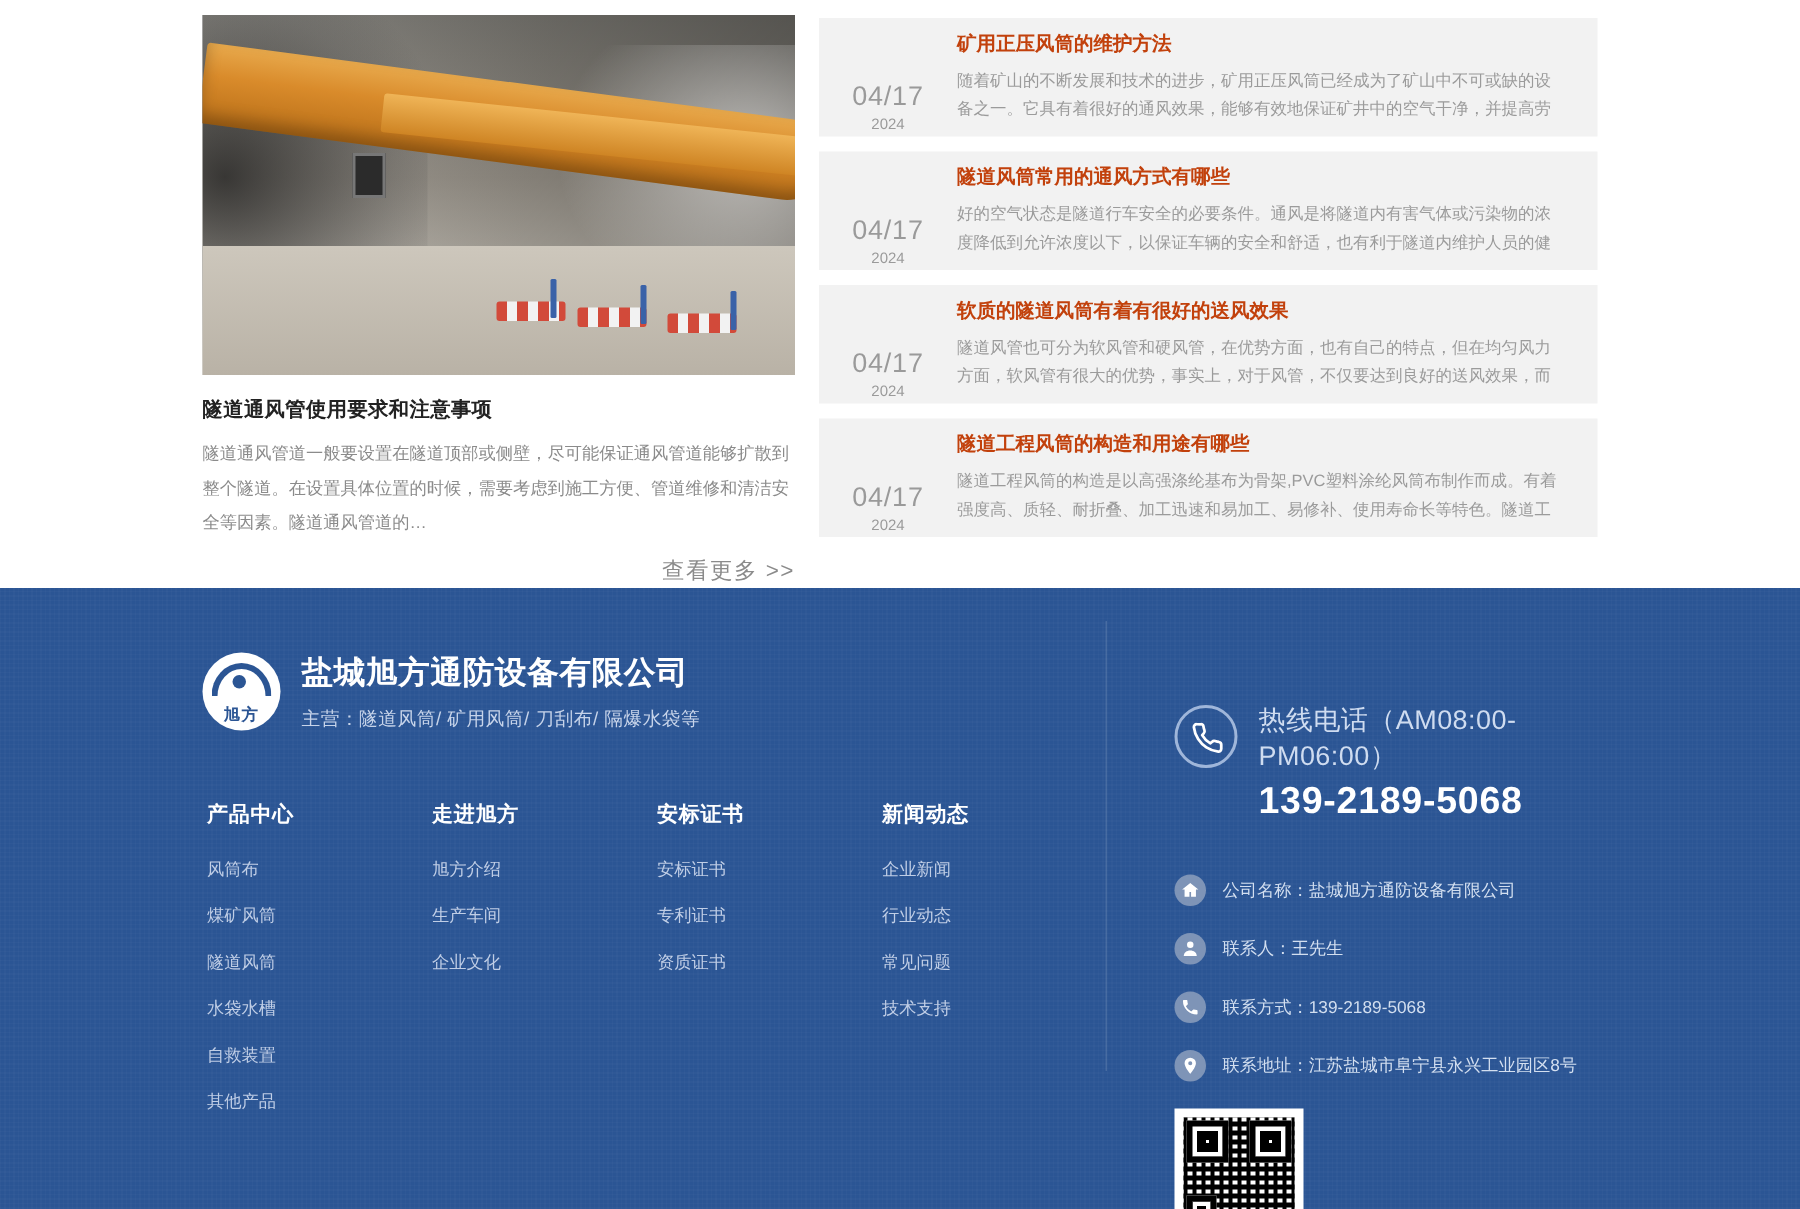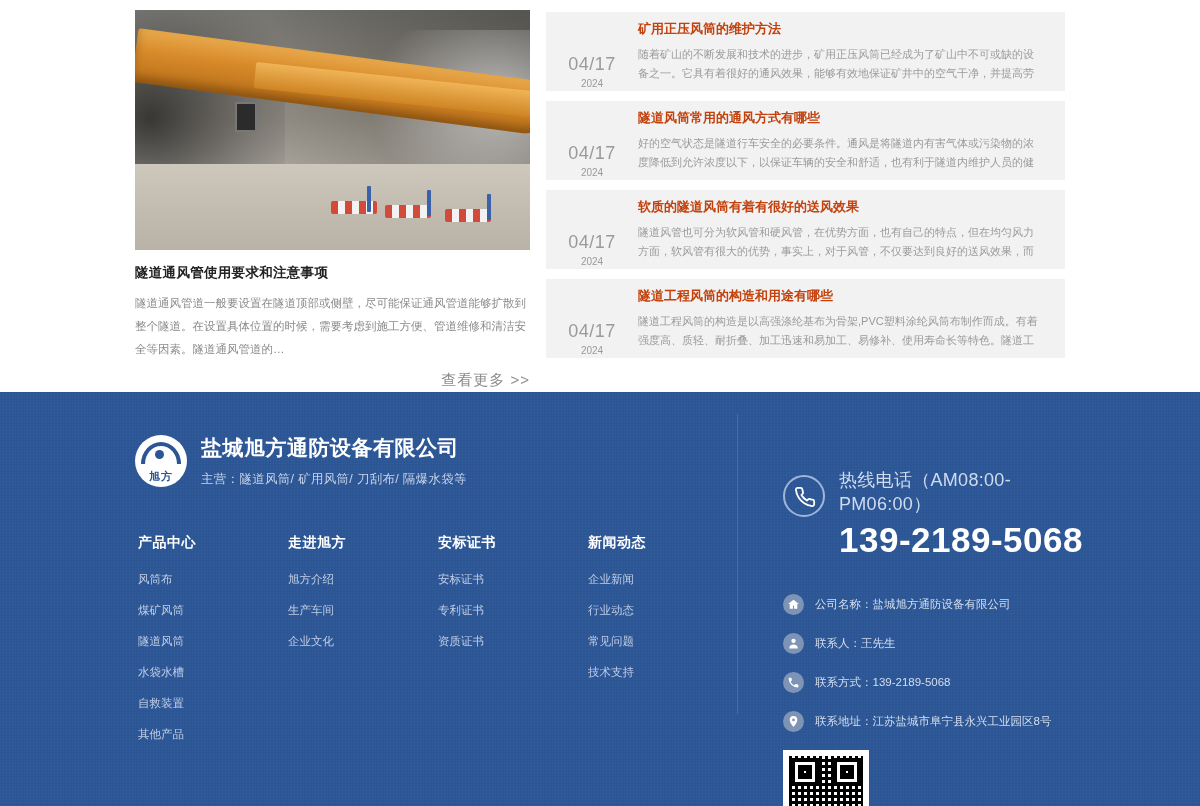--- a/index.html
+++ b/index.html
@@ -231,21 +231,21 @@
   .phone-row { display: flex; align-items: center; }
   .phone-icon {
     width: 42px; height: 42px; flex: 0 0 42px;
     border: 2px solid #9fb6da; border-radius: 50%;
     margin-right: 14px;
     position: relative;
   }
   .phone-icon svg { position: absolute; left: 9px; top: 9px; }
   .phone-label { font-size: 18px; color: #cfdcf0; letter-spacing: .3px; margin-top: 36px; }
   .phone-num {
-    font-size: 35px; font-weight: bold; color: #ffffff;
+    font-size: 25px; font-weight: bold; color: #ffffff;
     margin-top: 4px; letter-spacing: .5px;
   }
 
   .contact-list { margin-top: 34px; }
   .contact-item { display: flex; align-items: center; margin-bottom: 18px; }
   .cbadge {
     width: 21px; height: 21px; flex: 0 0 21px;
     border-radius: 50%;
     background: #7e94b7;
     margin-right: 11px;

